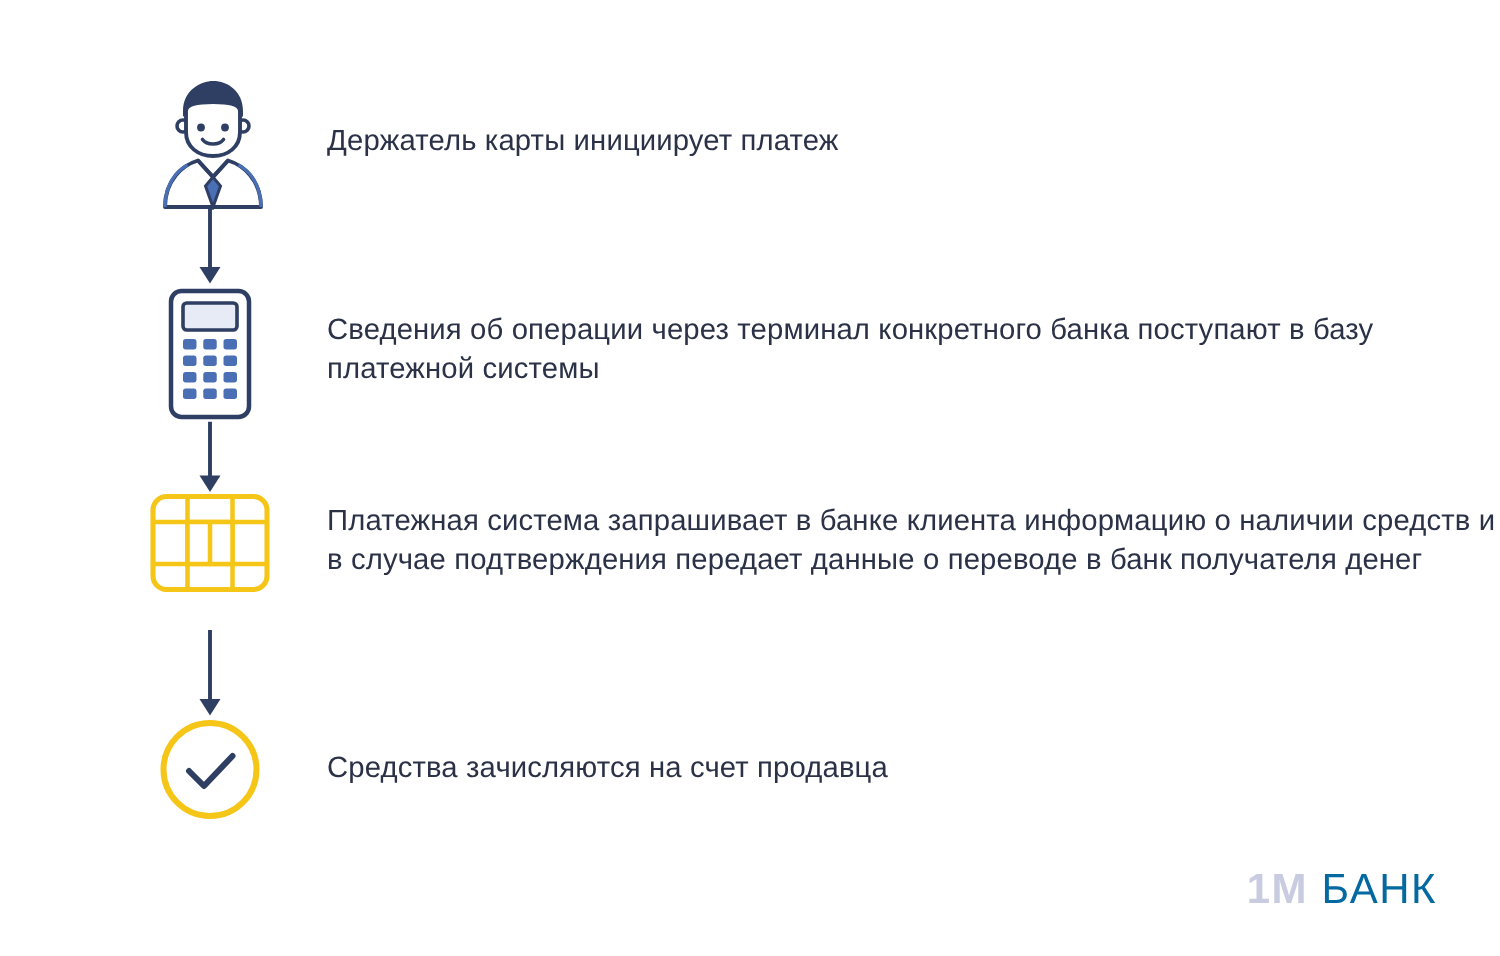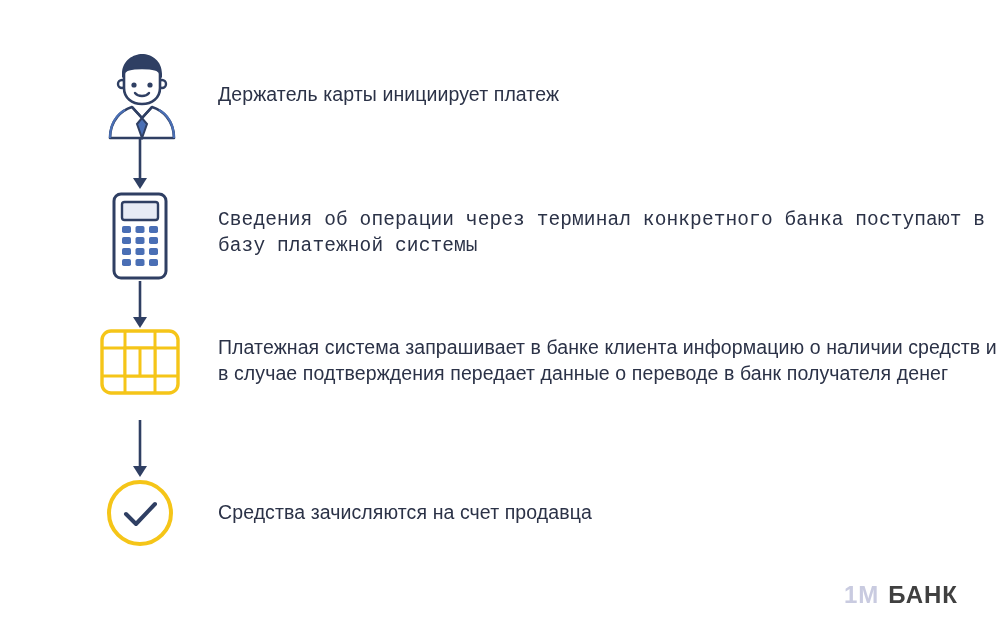--- a/index.html
+++ b/index.html
@@ -46,50 +46,50 @@
     padding-left: 18px;
   }
 
   
   .step-1 { left: 80px; top: 44px; }
   .step-2 { left: 80px; top: 190px; }
   .step-3 { left: 80px; top: 326px; justify-content: space-between; }
   .step-4 { left: 80px; top: 477px; text-align: center; }
 
   .step-1 .step-text { padding-top: 37px; }
-  .step-2 .step-text { padding-top: 17px; font-family: Liberation Mono, monospace; }
+  .step-2 .step-text { padding-top: 17px; }
   .step-3 .step-text { padding-top: 8px; }
   .step-4 .step-text { padding-top: 22px; }
 
   
   .arrow {
     position: absolute;
     left: 120px;
     width: 40px;
     display: flex;
     justify-content: center;
   }
   .arrow-1 { top: 138px; height: 52px; }
   .arrow-2 { top: 281px; height: 48px; }
   .arrow-3 { top: 420px; height: 58px; }
 
   .watermark {
     position: absolute;
     right: 42px;
     bottom: 28px;
-    font-size: 24px;
+    font-size: 28px;
     font-weight: bold;
     letter-spacing: 1px;
     color: #c9cbe0;
     display: flex;
     align-items: baseline;
     gap: 9px;
   }
   .watermark .wm-mark { color: #c9cbe0; }
-  .watermark .wm-word { color: #404040; font-weight: bold; }
+  .watermark .wm-word { color: #0369a1; font-weight: normal; }
 </style>
 </head>
 <body>
 
 <div class="flow">
 
   <div class="step step-1">
     <div class="icon-slot">
       <svg width="96" height="96" viewBox="0 0 96 96" aria-hidden="true">
 

